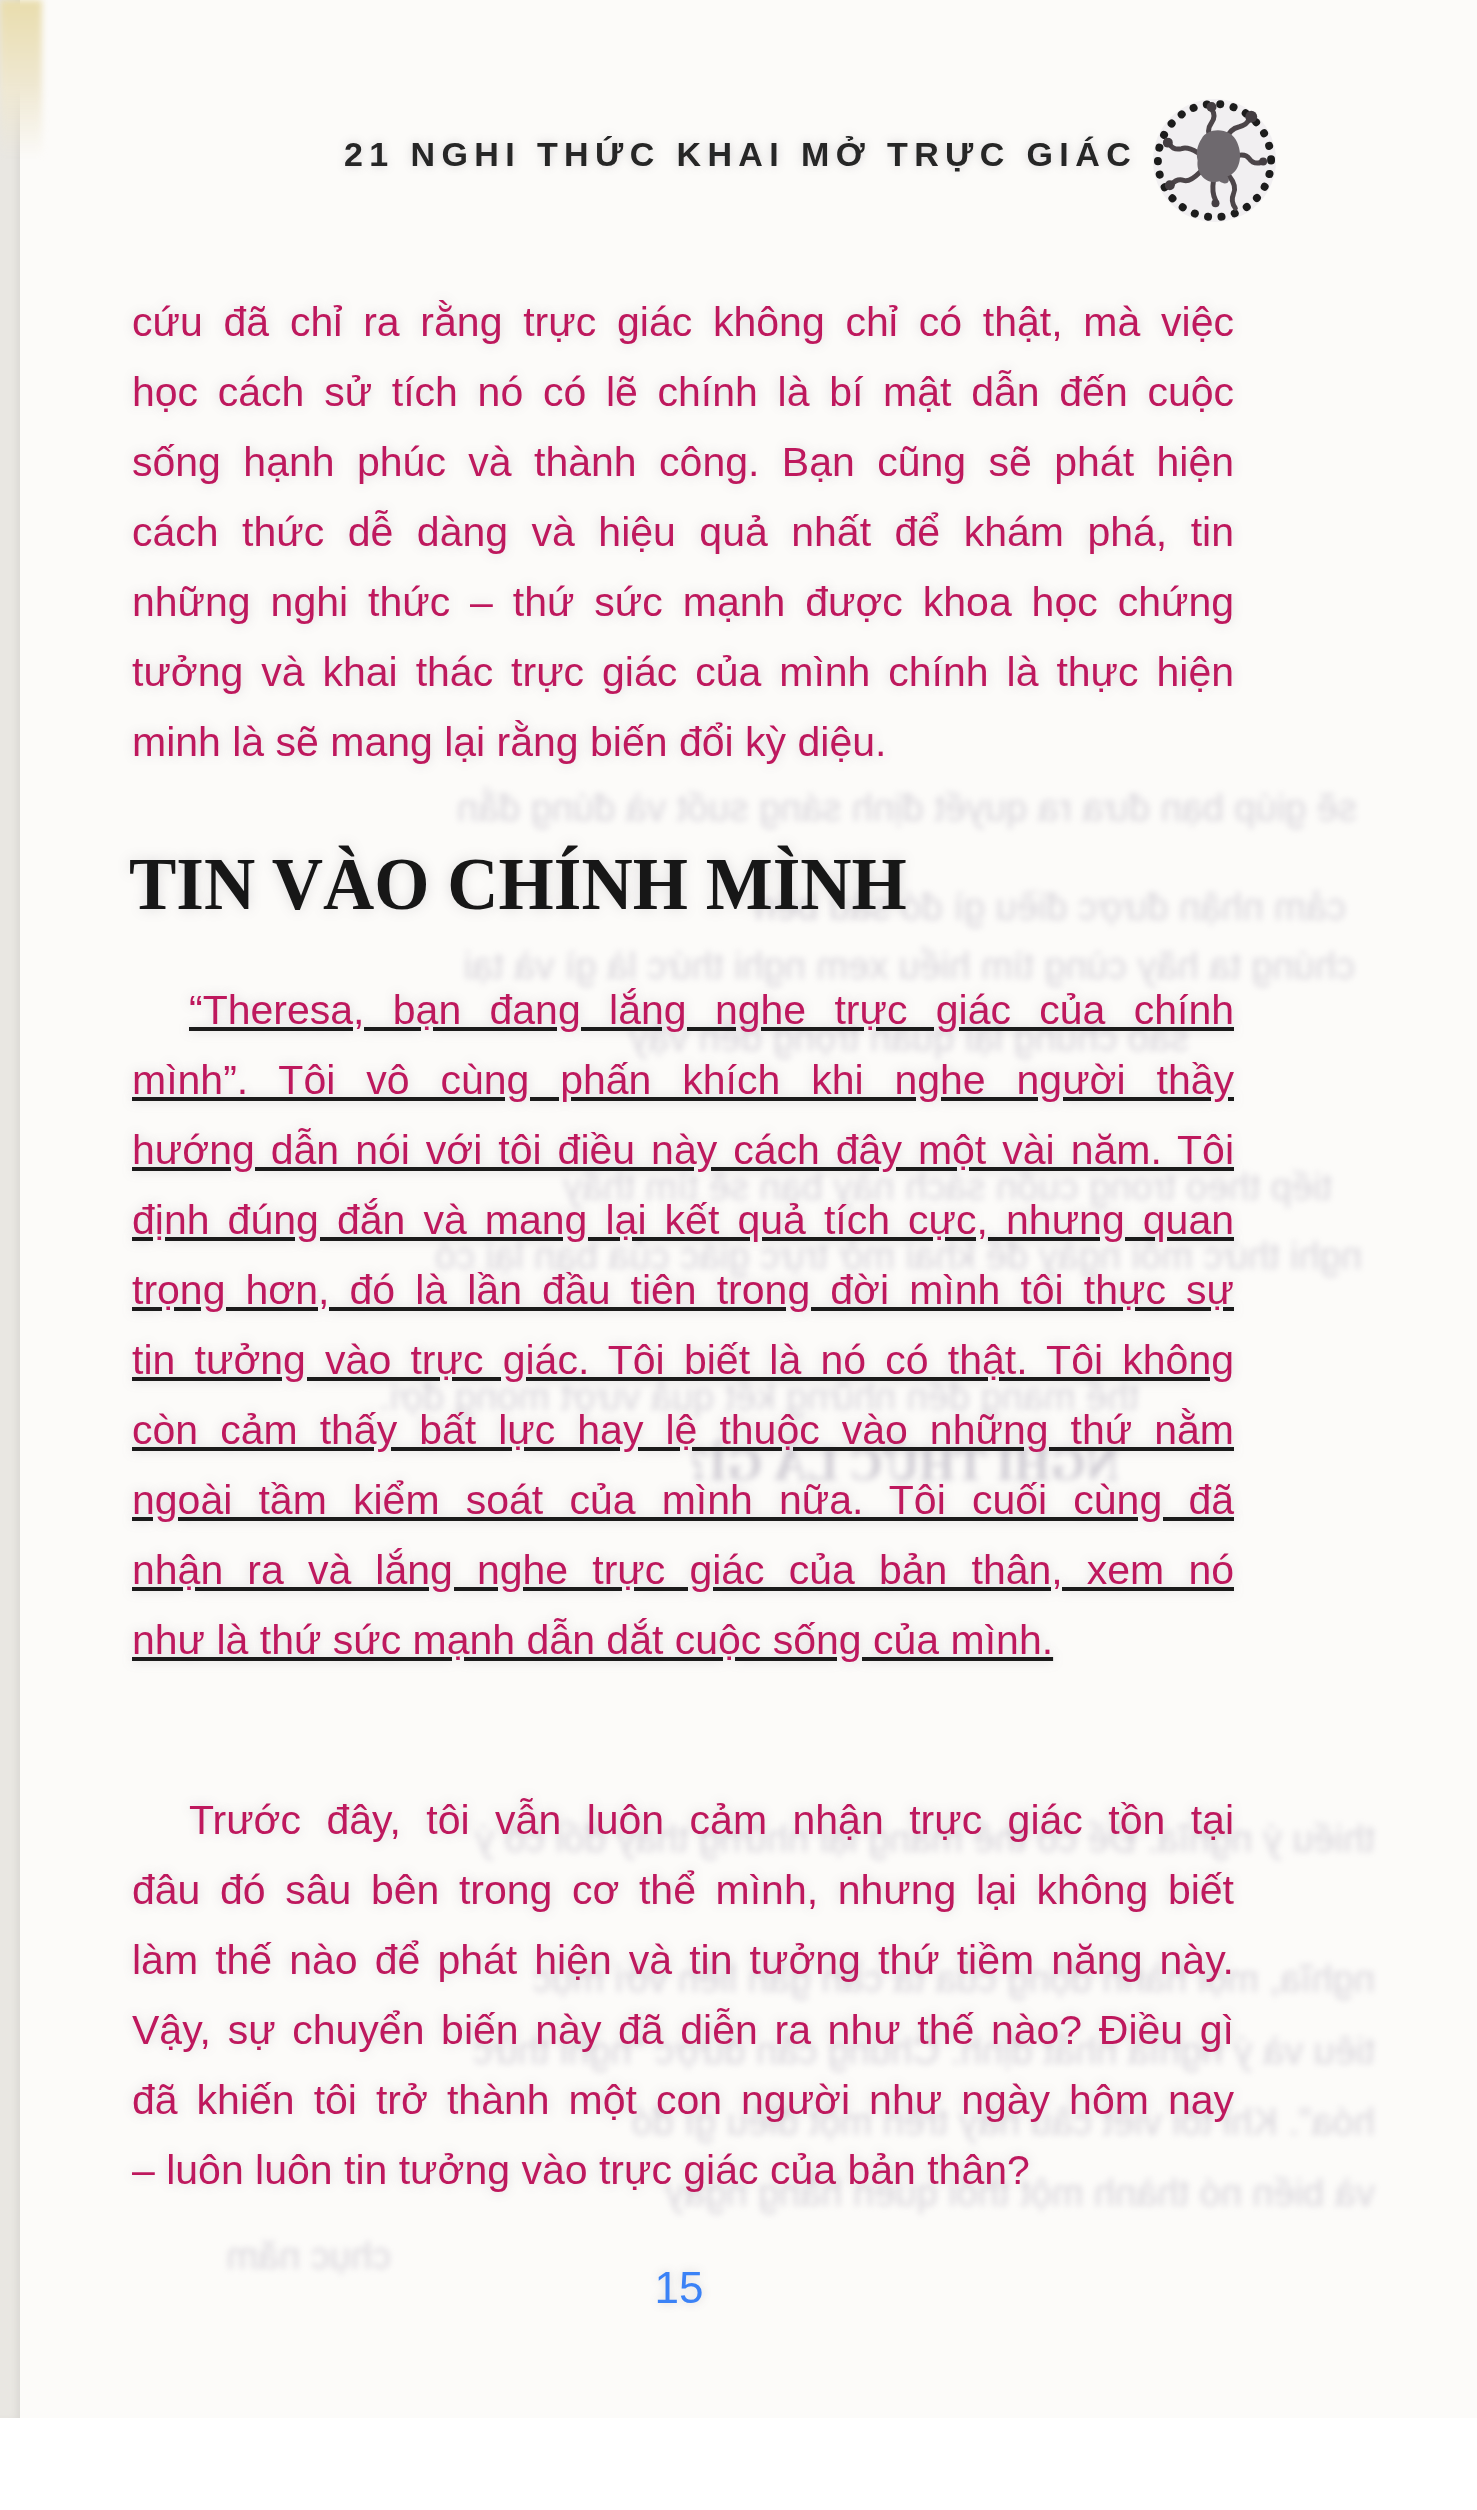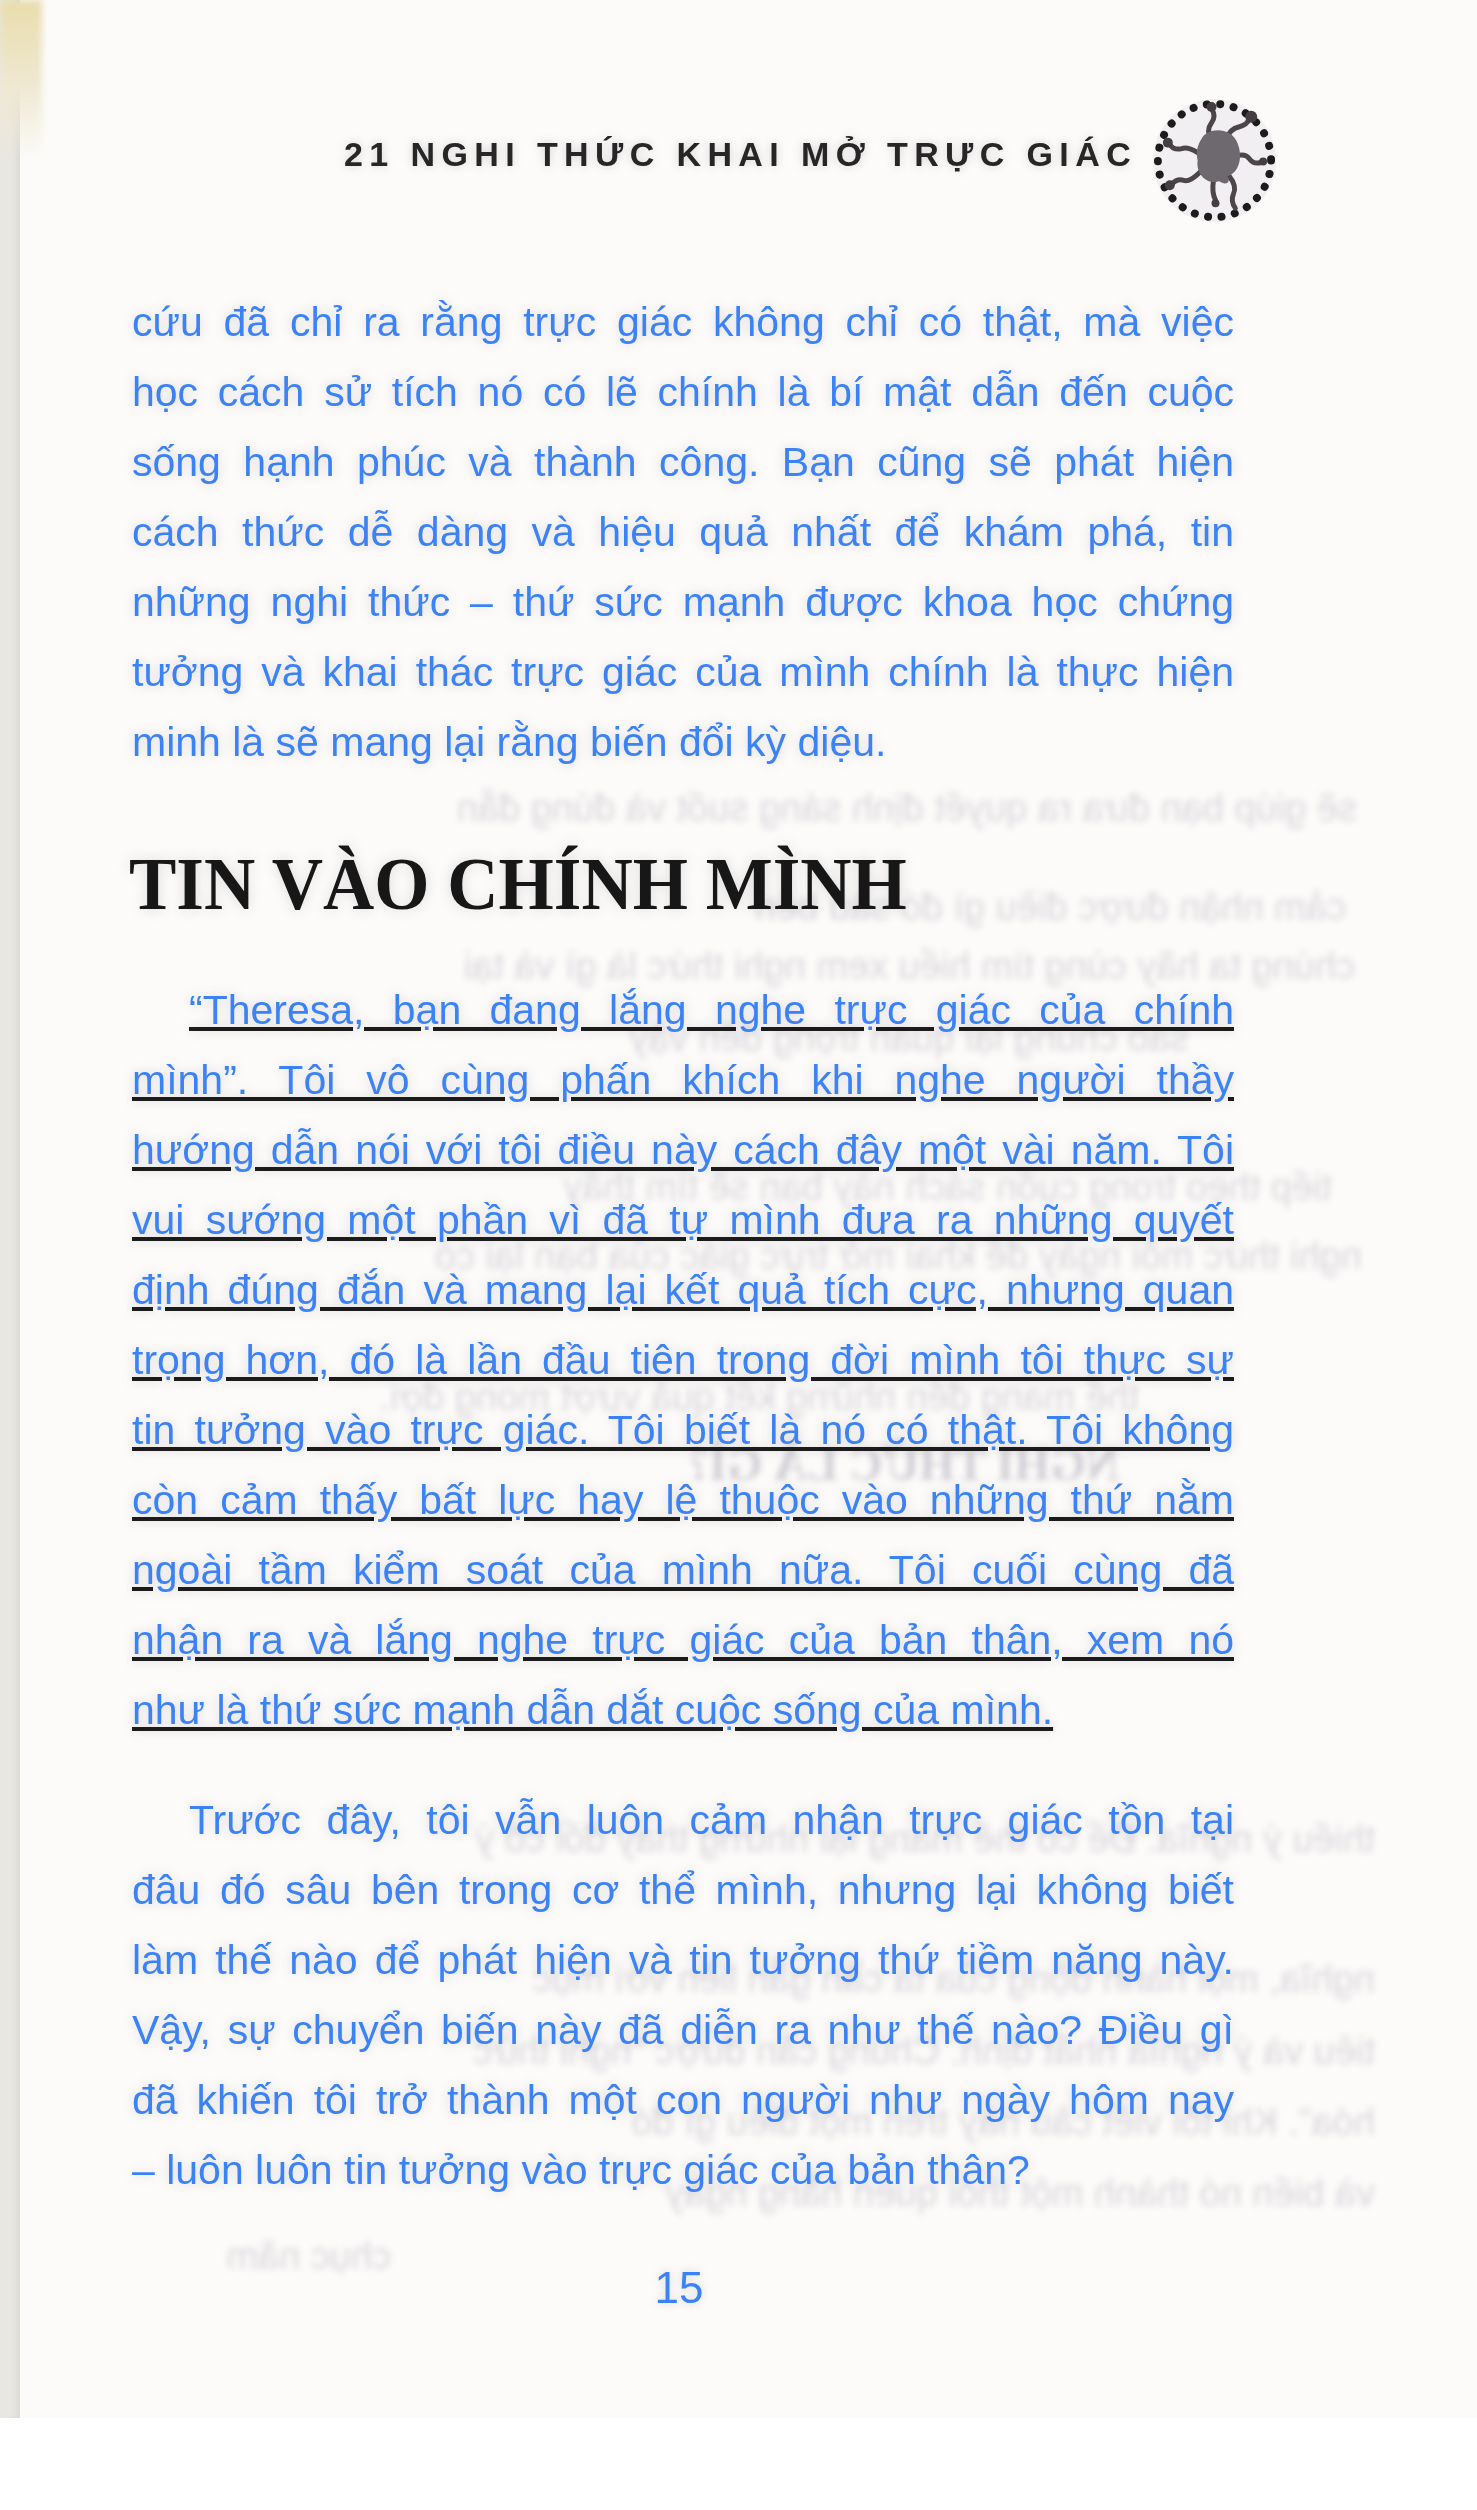--- a/index.html
+++ b/index.html
@@ -49,21 +49,21 @@
     font-family:"Liberation Serif",serif;
     font-weight:bold;font-size:71px;letter-spacing:0px;
     color:#171717;white-space:nowrap;
     transform:scaleY(1.04);transform-origin:left top;
     text-shadow:0 0 12px rgba(110,105,120,0.22);
   }
   
   .para{position:absolute;left:132px;width:1102px;}
   .bline{
     line-height:70px;height:70px;
-    font-size:41px;color:#3b82f6;
+    font-size:41px;color:#be185d;
     text-align:justify;text-align-last:justify;
     text-shadow:0 0 11px rgba(112,106,122,0.26);
     white-space:normal;
   }
   .bline.last{text-align-last:left;}
   .bline.indent{text-indent:57px;}
   #para-1{top:287px;}
   #para-2{top:975px;text-decoration:underline;}
   #para-3{top:1785px;}
   
@@ -163,21 +163,20 @@
     <div class="bline">tưởng và khai thác trực giác của mình chính là thực hiện</div>
     <div class="bline last">minh là sẽ mang lại rằng biến đổi kỳ diệu.</div>
   </div>
 
   <div class="section-heading">TIN VÀO CHÍNH MÌNH</div>
 
   <div class="para" id="para-2">
     <div class="bline indent">“Theresa, bạn đang lắng nghe trực giác của chính</div>
     <div class="bline">mình”. Tôi vô cùng phấn khích khi nghe người thầy</div>
     <div class="bline">hướng dẫn nói với tôi điều này cách đây một vài năm. Tôi</div>
-    <div class="bline">vui sướng một phần vì đã tự mình đưa ra những quyết</div>
     <div class="bline">định đúng đắn và mang lại kết quả tích cực, nhưng quan</div>
     <div class="bline">trọng hơn, đó là lần đầu tiên trong đời mình tôi thực sự</div>
     <div class="bline">tin tưởng vào trực giác. Tôi biết là nó có thật. Tôi không</div>
     <div class="bline">còn cảm thấy bất lực hay lệ thuộc vào những thứ nằm</div>
     <div class="bline">ngoài tầm kiểm soát của mình nữa. Tôi cuối cùng đã</div>
     <div class="bline">nhận ra và lắng nghe trực giác của bản thân, xem nó</div>
     <div class="bline last">như là thứ sức mạnh dẫn dắt cuộc sống của mình.</div>
   </div>
 
   <div class="para" id="para-3">

